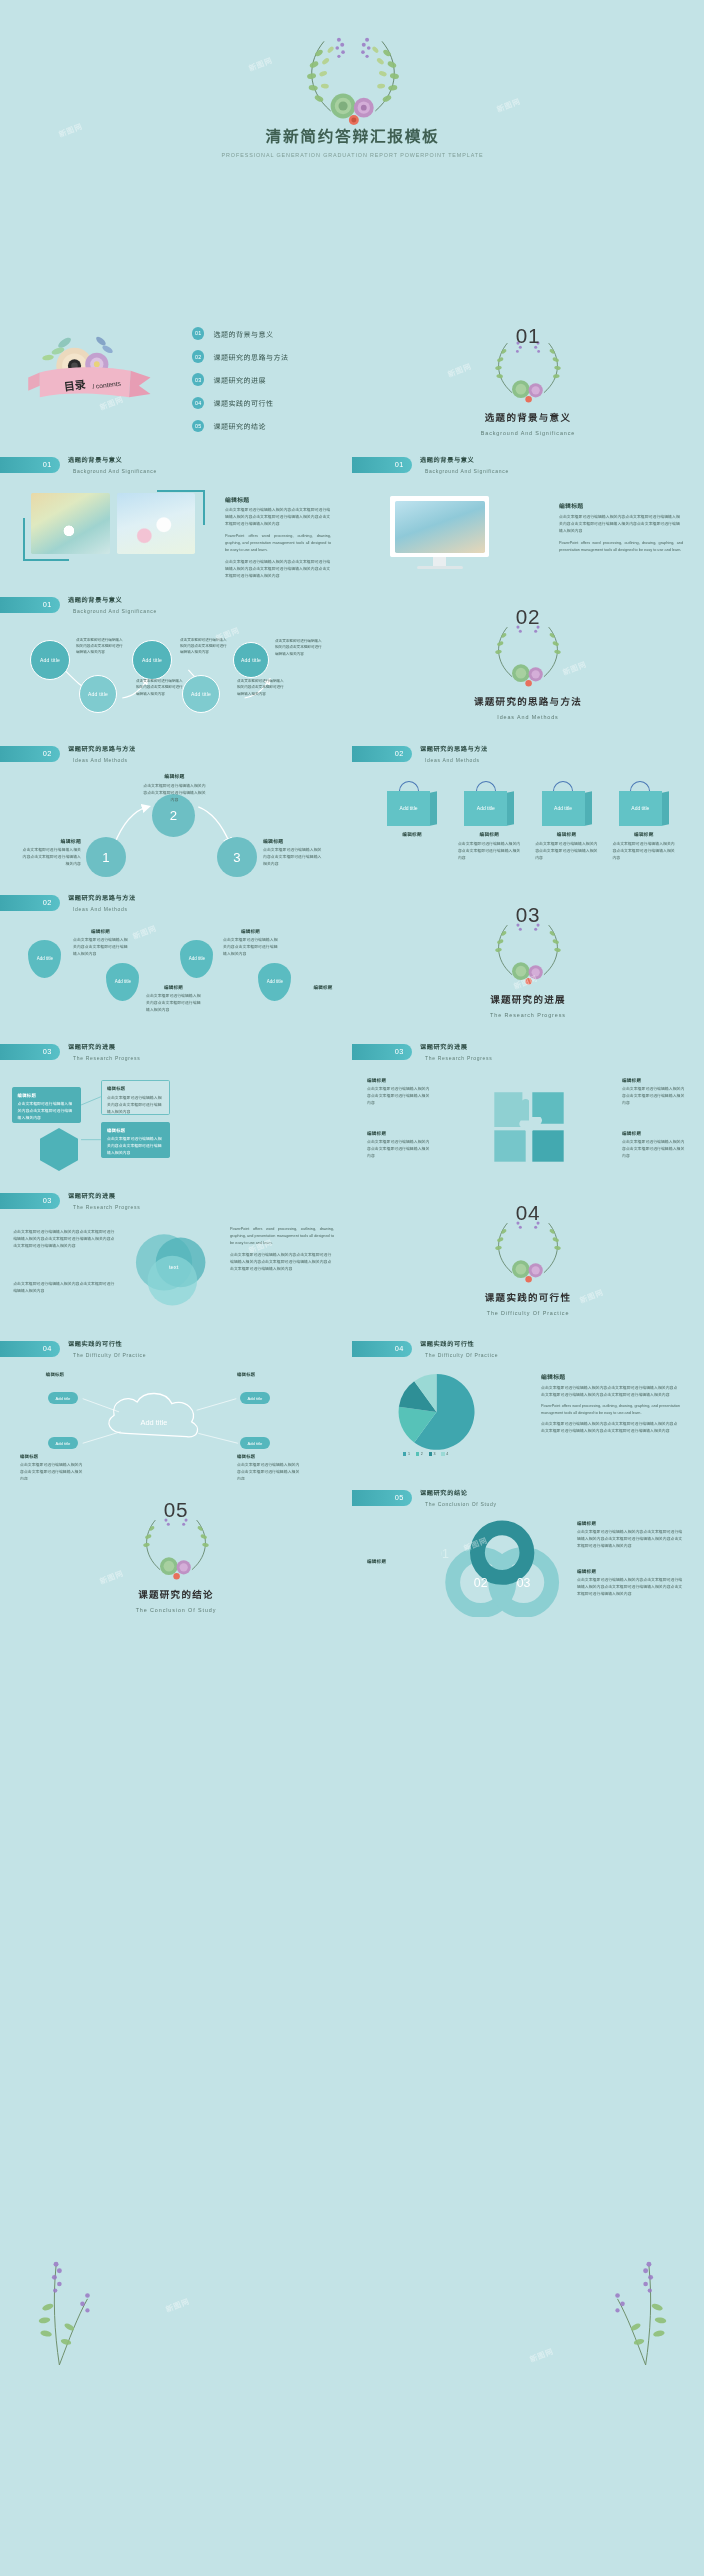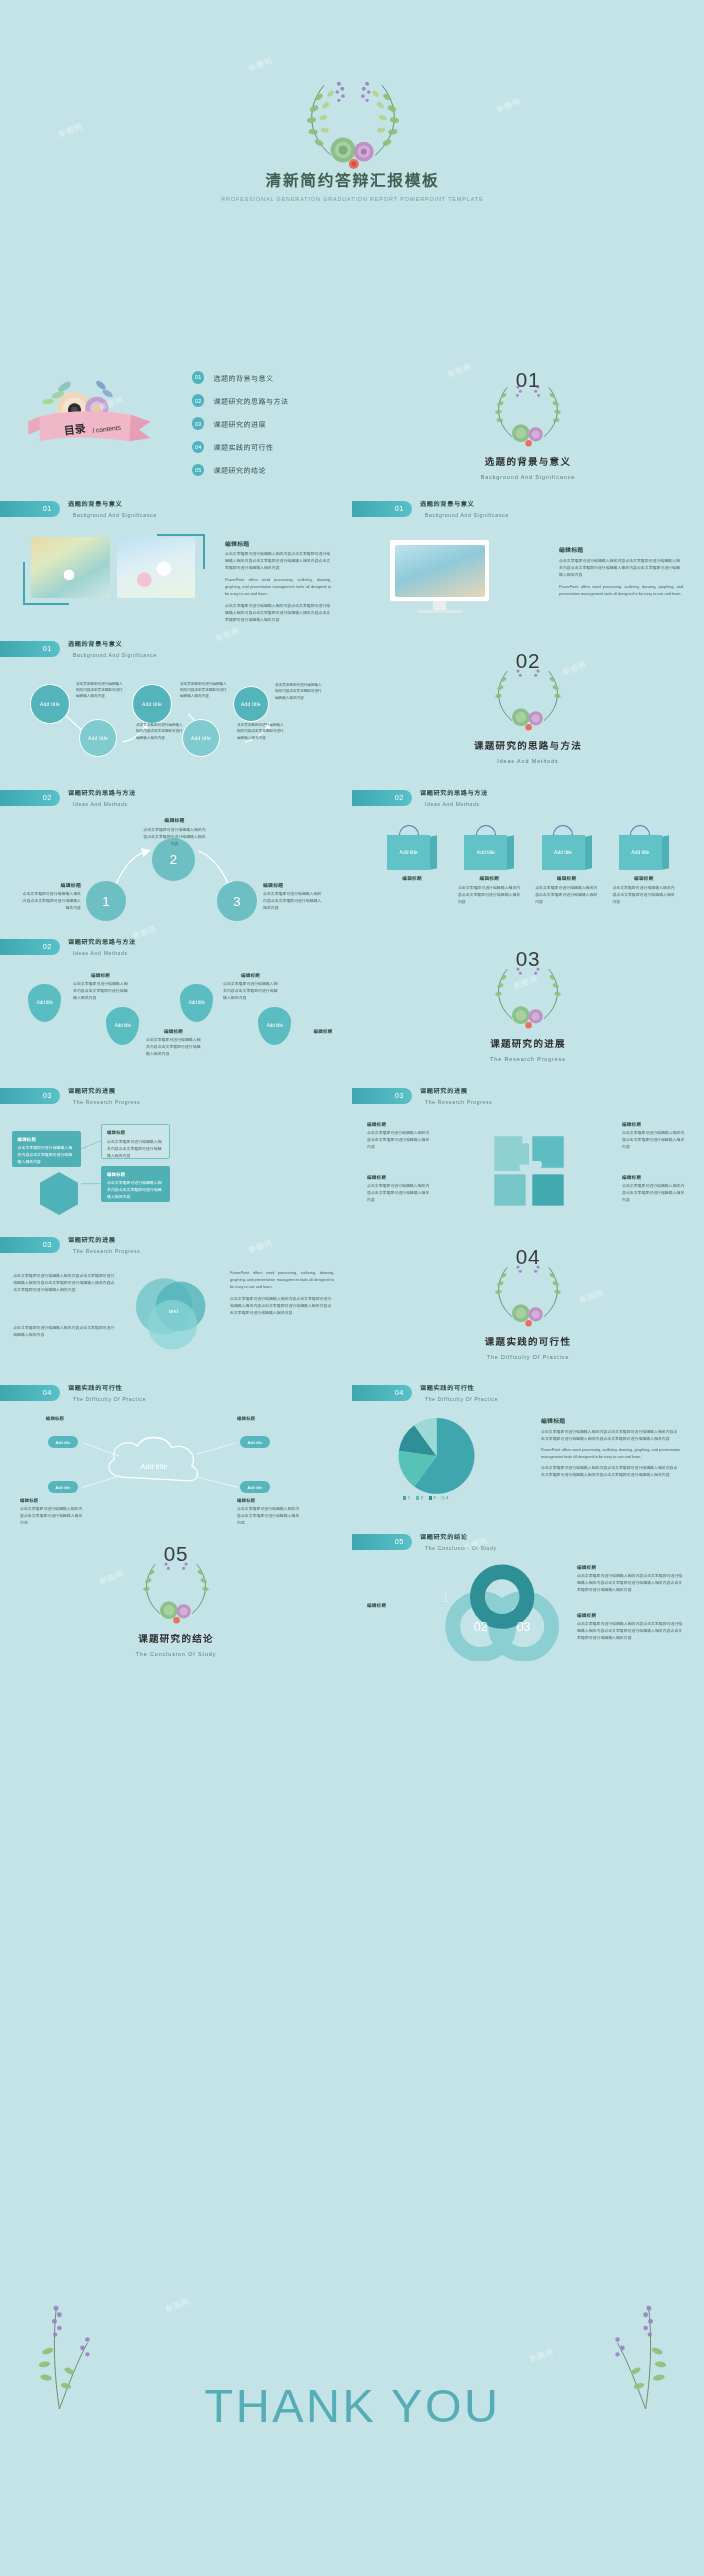--- a/index.html
+++ b/index.html
@@ -11,21 +11,20 @@
   }
   body { width: 705px; height: 2576px; position: relative; overflow: hidden; }
 
   .deck { position: relative; width: 705px; }
 
   
   .slide {
     position: absolute;
     background: #c3e3e6;
     overflow: hidden;
-    margin-top: 44px;
   }
 
   
   .cover { left: 0; top: 0; width: 705px; height: 306px; }
   .wreath-wrap { text-align: center; padding-top: 28px; }
   .cover-title {
     text-align: center;
     font-size: 15.7px;
     letter-spacing: 1.7px;
     color: #3f5f52;
@@ -941,21 +940,20 @@
           <circle cx="84" cy="84" r="2.6"></circle>
       </g>
       <g fill="#8fbf78" opacity=".9">
         <ellipse cx="36" cy="80" rx="7" ry="3.4" transform="rotate(-20 36 80)"></ellipse>
         <ellipse cx="32" cy="96" rx="7" ry="3.4" transform="rotate(-10 32 96)"></ellipse>
         <ellipse cx="34" cy="112" rx="7" ry="3.4" transform="rotate(12 34 112)"></ellipse>
         <ellipse cx="62" cy="104" rx="6.4" ry="3.2" transform="rotate(28 62 104)"></ellipse>
         <ellipse cx="58" cy="122" rx="6.4" ry="3.2" transform="rotate(14 58 122)"></ellipse>
       </g>
     </svg>
-    <div class="ty-en">THANK YOU</div>
   </div>
 
   <div class="wm" style="left:58px;top:124px;">新图网</div>
   <div class="wm" style="left:248px;top:58px;">新图网</div>
   <div class="wm" style="left:496px;top:99px;">新图网</div>
   <div class="wm" style="left:99px;top:397px;">新图网</div>
   <div class="wm" style="left:447px;top:364px;">新图网</div>
   <div class="wm" style="left:215px;top:628px;">新图网</div>
   <div class="wm" style="left:562px;top:662px;">新图网</div>
   <div class="wm" style="left:132px;top:926px;">新图网</div>

